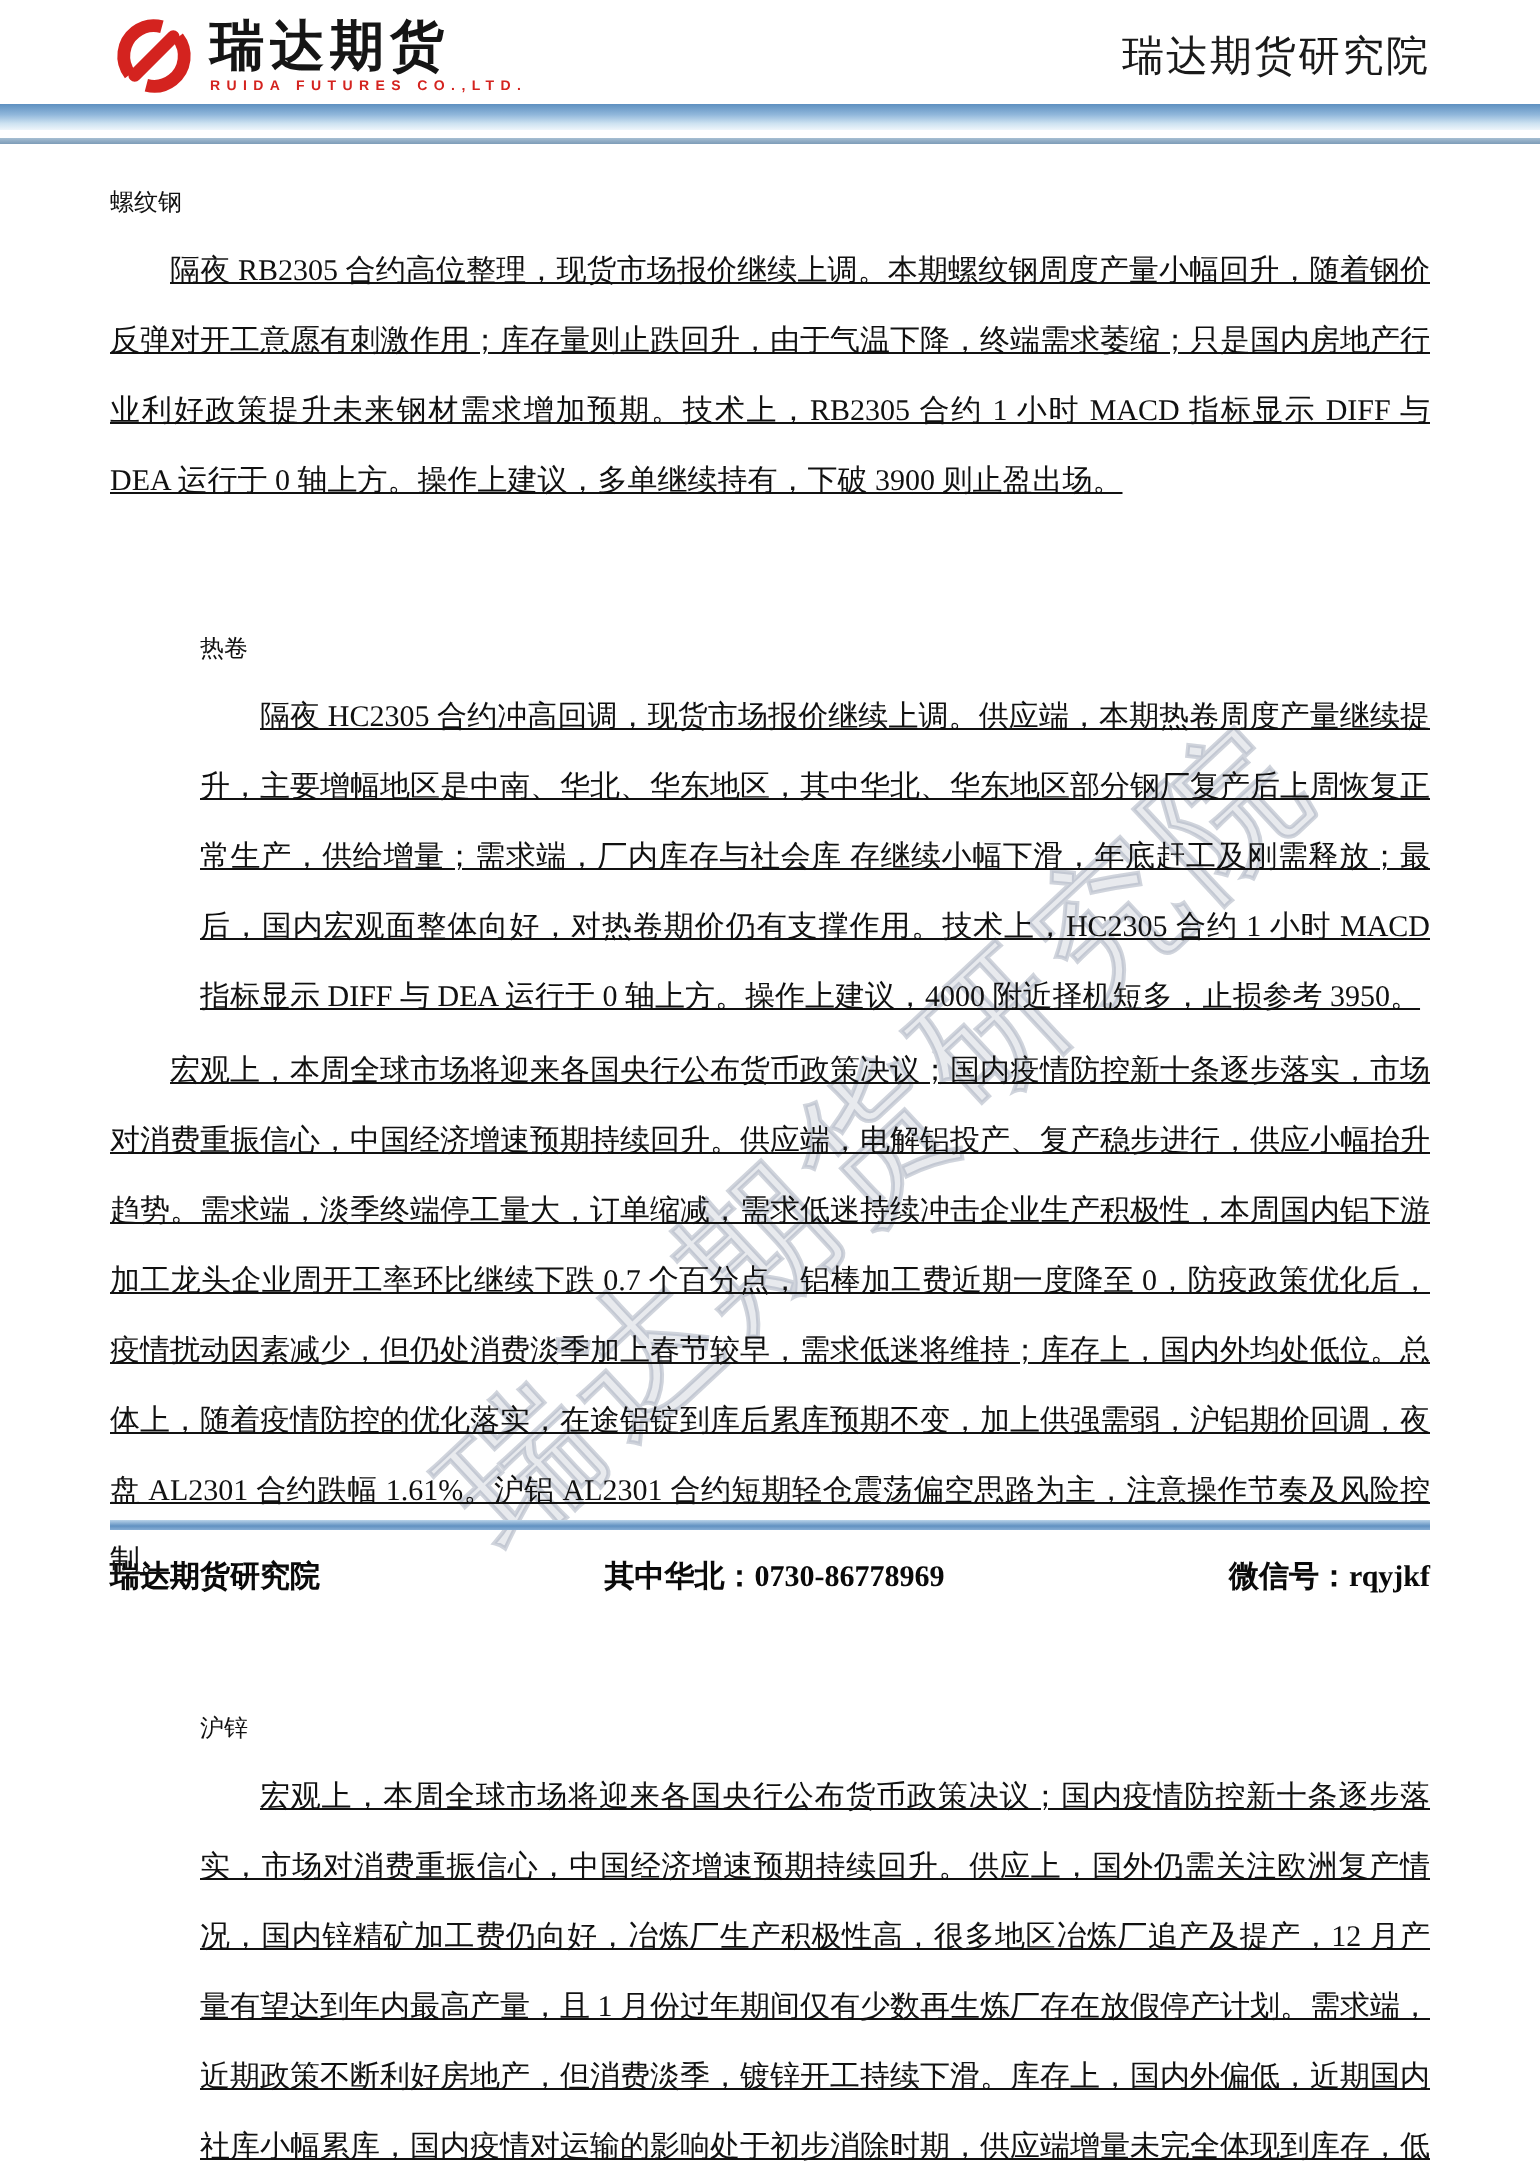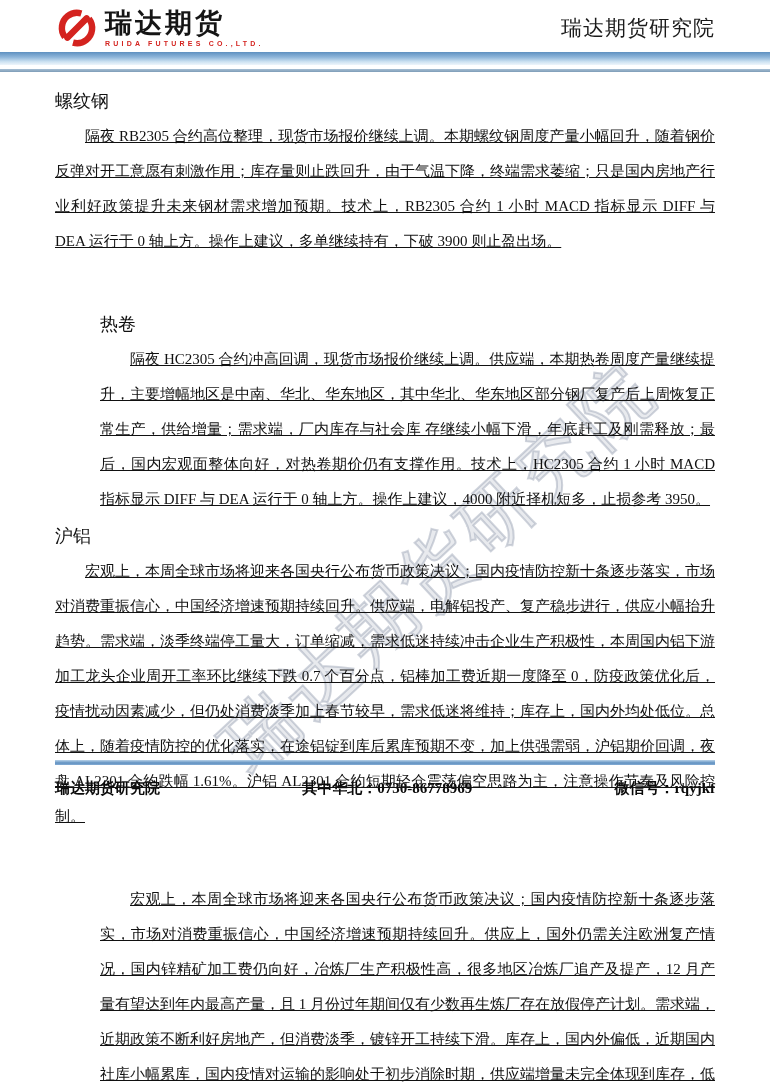--- a/index.html
+++ b/index.html
@@ -55,21 +55,21 @@
     pointer-events: none; z-index: 0; user-select: none;
   }
 
   
   .content {
     position: relative; z-index: 1;
     padding: 12px 55px 0 55px;
     font-size: 15px; line-height: 35px; text-align: justify;
   }
   .section h2 {
-    font-size: 18px; font-weight: normal; line-height: 35px; margin: 0;
+    font-size: 12px; font-weight: normal; line-height: 35px; margin: 0;
   }
   .section p { text-indent: 2em; margin: 0; text-decoration: underline; }
   .section.gap-large { margin-top: 48px; margin-left: 45px; }
   .section.gap-small { margin-top: 2px; }
 
   
   .footer { position: absolute; left: 0; bottom: 14px; width: 770px; }
   .footer-rule {
     height: 5px; margin: 0 55px;
     background: linear-gradient(180deg, #b9d3e9 0%, #6191c1 60%, #86add4 100%);
@@ -109,25 +109,25 @@
       <h2>螺纹钢</h2>
       <p>隔夜 RB2305 合约高位整理，现货市场报价继续上调。本期螺纹钢周度产量小幅回升，随着钢价反弹对开工意愿有刺激作用；库存量则止跌回升，由于气温下降，终端需求萎缩；只是国内房地产行业利好政策提升未来钢材需求增加预期。技术上，RB2305 合约 1 小时 MACD 指标显示 DIFF 与 DEA 运行于 0 轴上方。操作上建议，多单继续持有，下破 3900 则止盈出场。</p>
     </section>
 
     <section class="section gap-large">
       <h2>热卷</h2>
       <p>隔夜 HC2305 合约冲高回调，现货市场报价继续上调。供应端，本期热卷周度产量继续提升，主要增幅地区是中南、华北、华东地区，其中华北、华东地区部分钢厂复产后上周恢复正常生产，供给增量；需求端，厂内库存与社会库 存继续小幅下滑，年底赶工及刚需释放；最后，国内宏观面整体向好，对热卷期价仍有支撑作用。技术上，HC2305 合约 1 小时 MACD 指标显示 DIFF 与 DEA 运行于 0 轴上方。操作上建议，4000 附近择机短多，止损参考 3950。</p>
     </section>
 
     <section class="section gap-small">
-      <h2>沪铝</h2>
       <p>宏观上，本周全球市场将迎来各国央行公布货币政策决议；国内疫情防控新十条逐步落实，市场对消费重振信心，中国经济增速预期持续回升。供应端，电解铝投产、复产稳步进行，供应小幅抬升趋势。需求端，淡季终端停工量大，订单缩减，需求低迷持续冲击企业生产积极性，本周国内铝下游加工龙头企业周开工率环比继续下跌 0.7 个百分点，铝棒加工费近期一度降至 0，防疫政策优化后，疫情扰动因素减少，但仍处消费淡季加上春节较早，需求低迷将维持；库存上，国内外均处低位。总体上，随着疫情防控的优化落实，在途铝锭到库后累库预期不变，加上供强需弱，沪铝期价回调，夜盘 AL2301 合约跌幅 1.61%。沪铝 AL2301 合约短期轻仓震荡偏空思路为主，注意操作节奏及风险控制。</p>
     </section>
 
     <section class="section gap-large">
+      <h2>沪锌</h2>
       <p>宏观上，本周全球市场将迎来各国央行公布货币政策决议；国内疫情防控新十条逐步落实，市场对消费重振信心，中国经济增速预期持续回升。供应上，国外仍需关注欧洲复产情况，国内锌精矿加工费仍向好，冶炼厂生产积极性高，很多地区冶炼厂追产及提产，12 月产量有望达到年内最高产量，且 1 月份过年期间仅有少数再生炼厂存在放假停产计划。需求端，近期政策不断利好房地产，但消费淡季，镀锌开工持续下滑。库存上，国内外偏低，近期国内社库小幅累库，国内疫情对运输的影响处于初步消除时期，供应端增量未完全体现到库存，低库存加上宏观不断利好支撑锌价，后期社库累库幅度若加大，警惕期锌价格回落，本周迎来美联储加息会议，资金偏谨慎，夜盘 zn2301 合约涨幅 0.59%。沪锌 zn2301 合约短期轻仓震</p>
     </section>
   </main>
 
   <footer class="footer">
     <div class="footer-rule"></div>
     <div class="footer-row">
       <span>瑞达期货研究院</span>
       <span><span>其中华北：</span><span>0730-86778969</span></span>
       <span><span>微信号：</span><span>rqyjkf</span></span>

